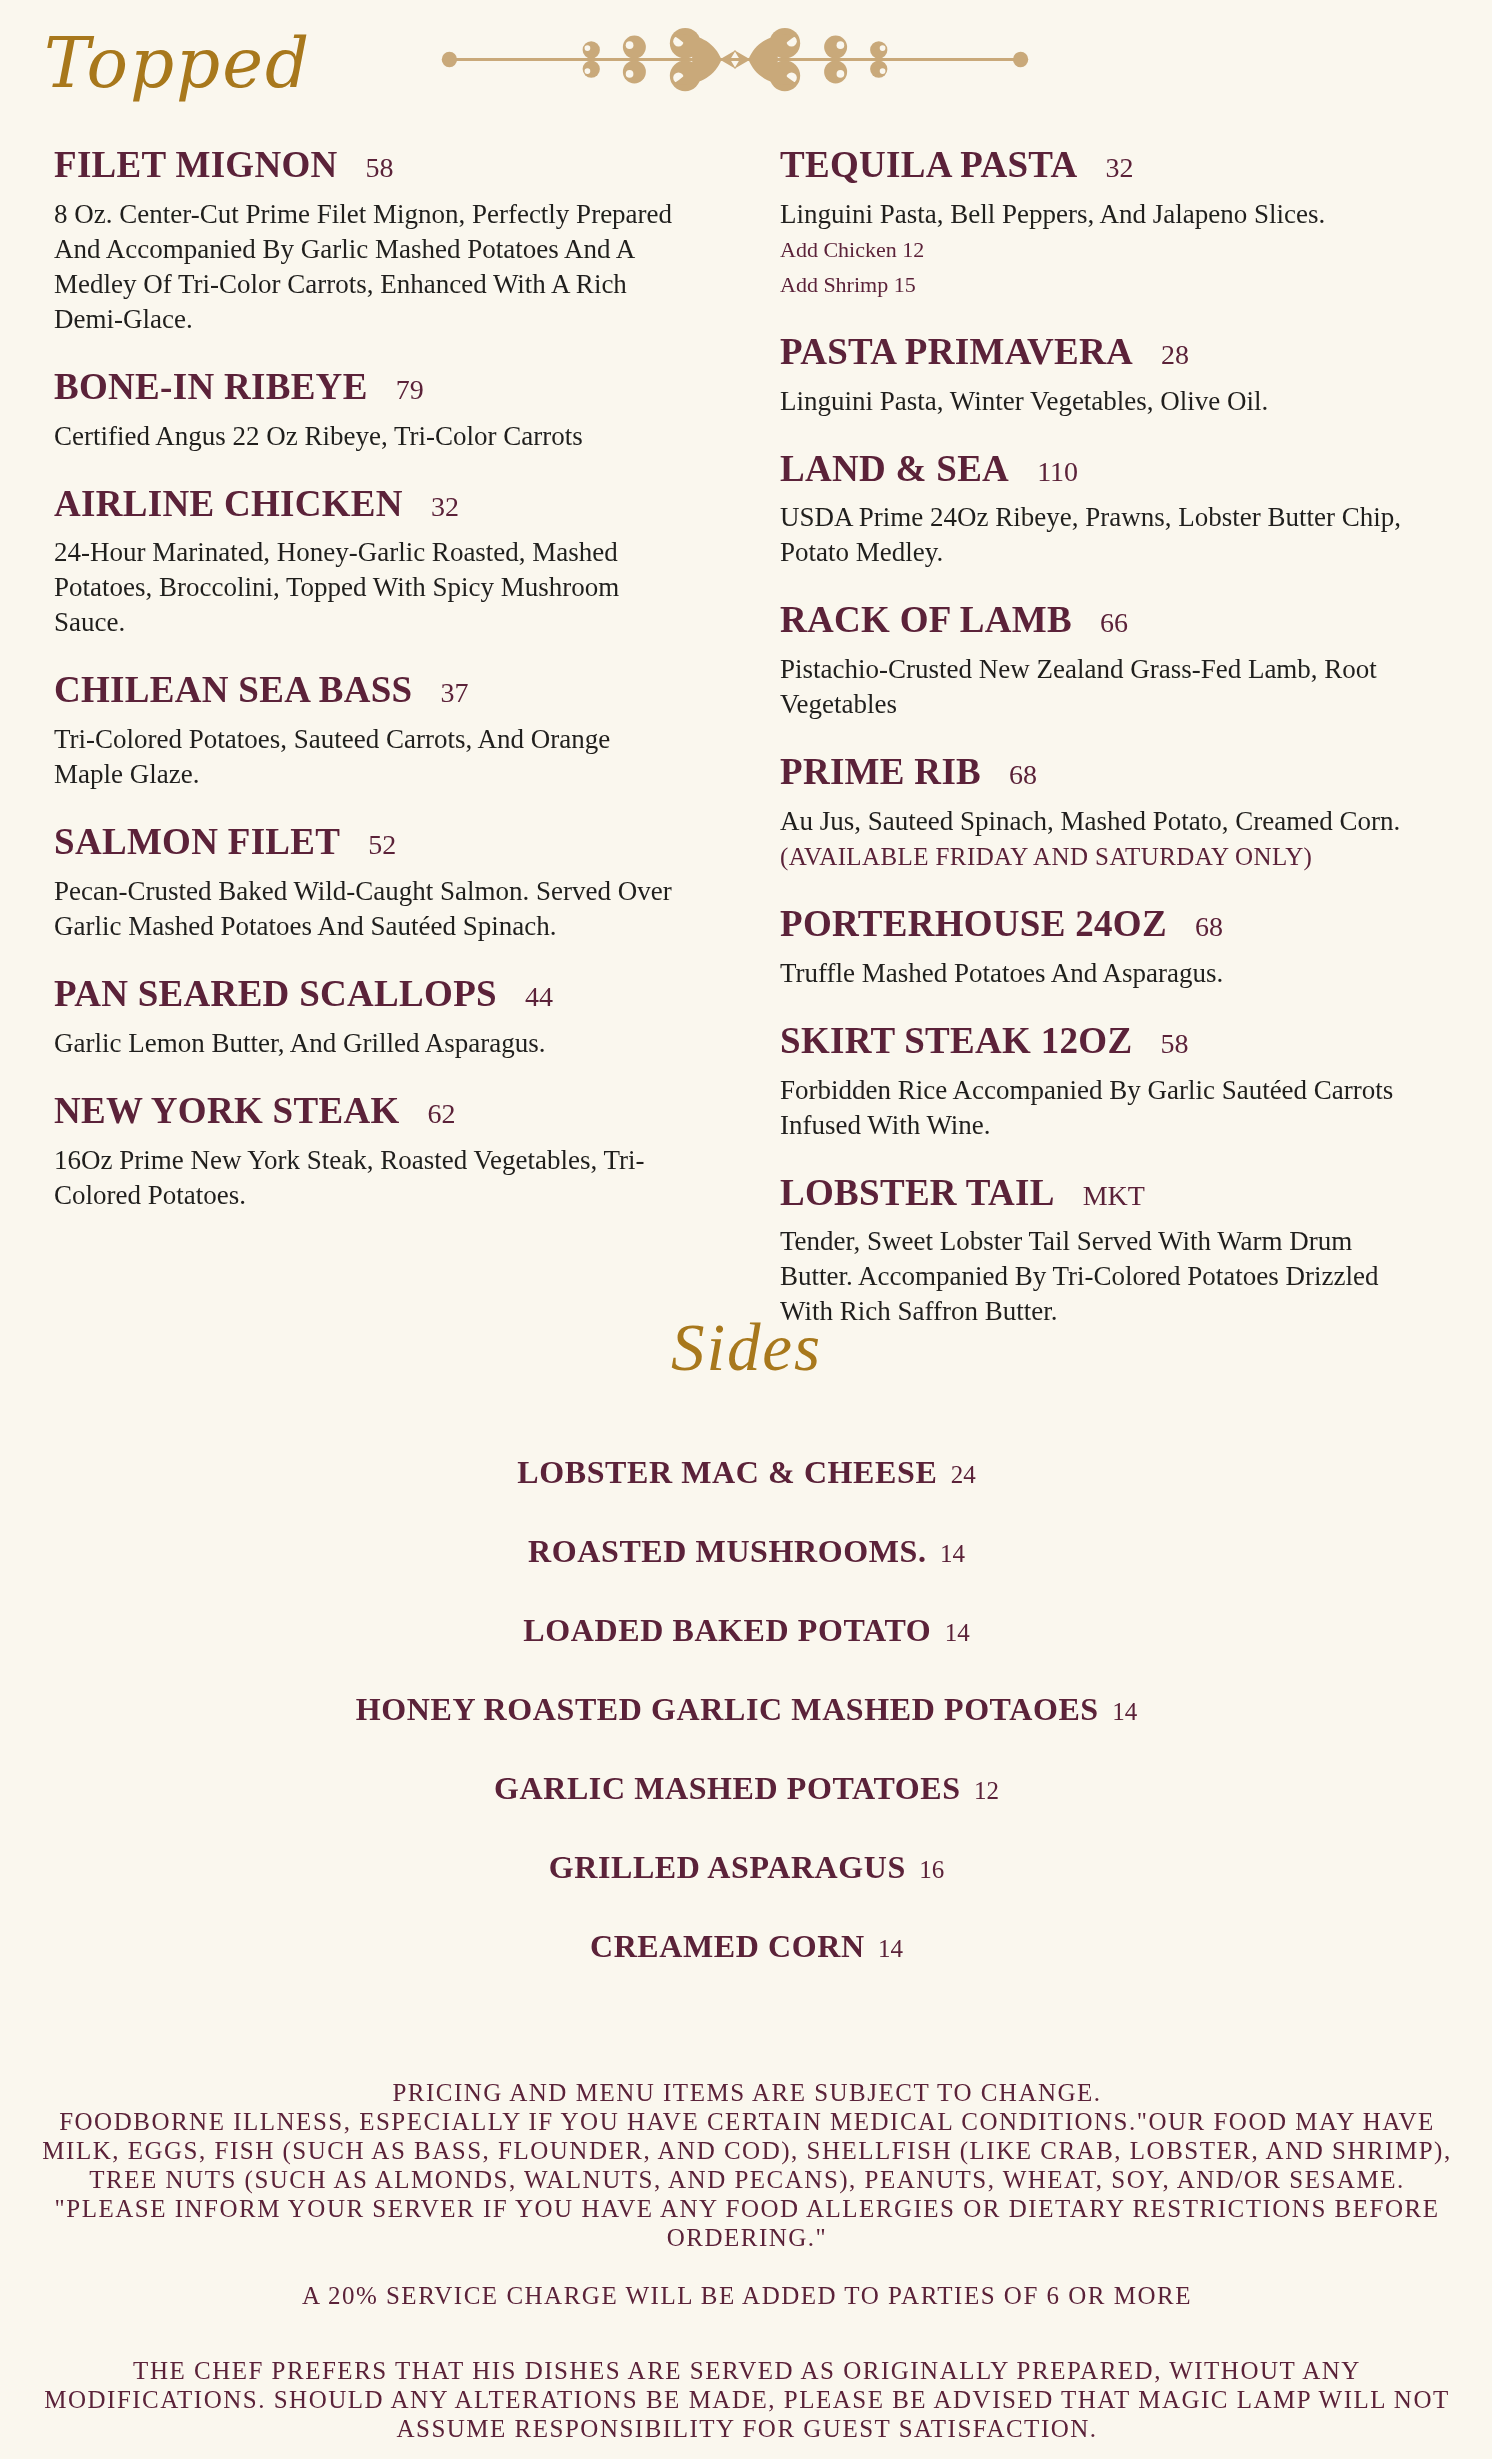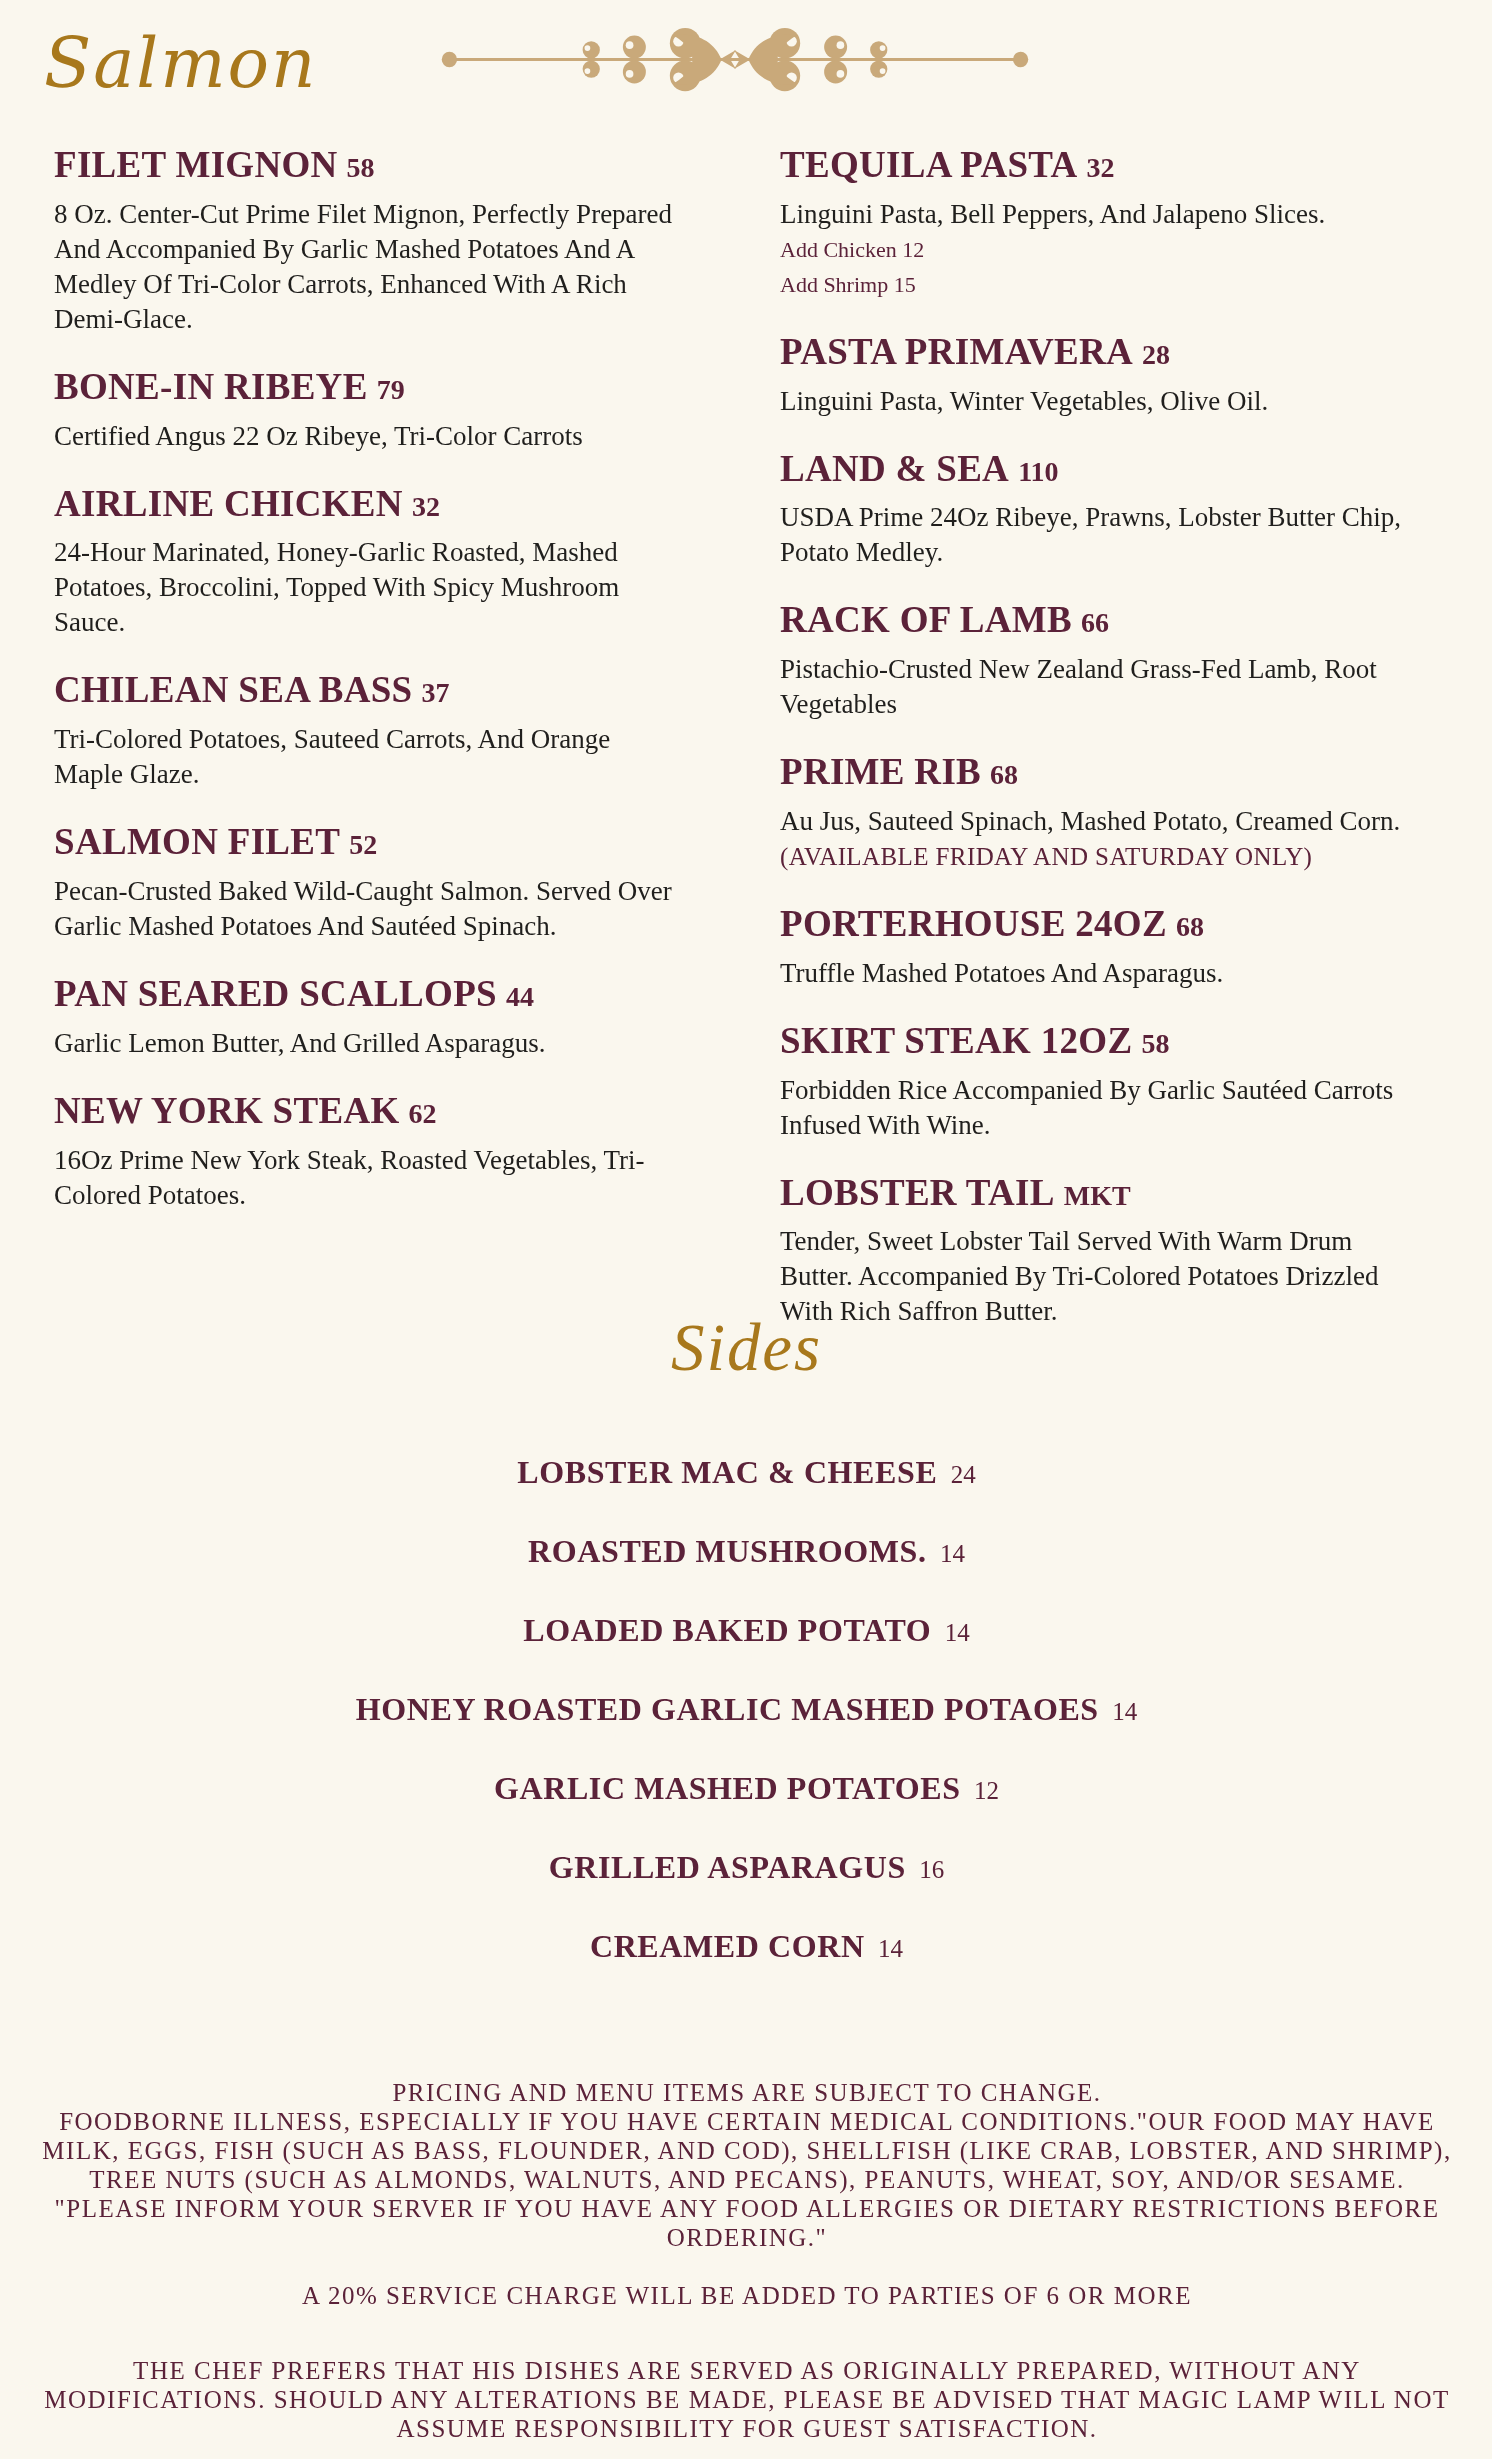--- a/index.html
+++ b/index.html
@@ -32,22 +32,22 @@
   .col-left{left:54px;width:629px;}
   .col-right{left:780px;width:639px;}
 
   .menu-item{margin-bottom:29px;}
   .item-head{line-height:42px;margin-bottom:3.8px;white-space:nowrap;}
   .item-name{
     font-weight:700;font-size:37px;color:var(--maroon);
     letter-spacing:0.3px;
   }
   .item-price{
-    font-weight:700;font-size:28px;color:var(--maroon);
-    margin-left:9px;
+    font-weight:400;font-size:28px;color:var(--maroon);
+    margin-left:28px;
   }
   .item-desc{font-size:27px;line-height:35px;color:var(--ink);}
   .addon-line{font-size:22px;line-height:35px;color:var(--maroon);}
   .avail-note{font-size:25px;line-height:35px;color:var(--maroon);letter-spacing:0.4px;font-family:Liberation Serif, serif;}
 
   .sides-list{position:absolute;left:0;top:1456px;width:100%;text-align:center;}
   .side-item{height:33px;margin-bottom:46px;line-height:33px;white-space:nowrap;}
   .side-name{font-weight:700;font-size:32px;color:var(--maroon);letter-spacing:0.6px;}
   .side-price{font-weight:400;font-size:25px;color:var(--maroon);margin-left:13.4px;}
 
@@ -58,21 +58,21 @@
   }
   .notice{margin:0;}
   .notice.gap-sm{margin-top:29px;}
   .notice.gap-md{margin-top:46px;}
 </style>
 </head>
 <body>
 
 <div class="page">
 
-  <div class="script-title entrees-title">Salmon</div>
+  <div class="script-title entrees-title">Topped</div>
 
   <svg class="ornament" viewBox="0 0 620 72" xmlns="http://www.w3.org/2000/svg">
     <defs>
       <g id="half" fill="#c9a97a" stroke="none">
         <line x1="14" y1="36" x2="312" y2="36" stroke="#c9a97a" stroke-width="3"></line>
         <circle cx="12" cy="36" r="8"></circle>
         <circle cx="160" cy="26" r="9"></circle>
           <circle cx="160" cy="46" r="9"></circle>
         <circle cx="156" cy="24" r="3" fill="#faf7ee"></circle>
           <circle cx="156" cy="48" r="3" fill="#faf7ee"></circle>

